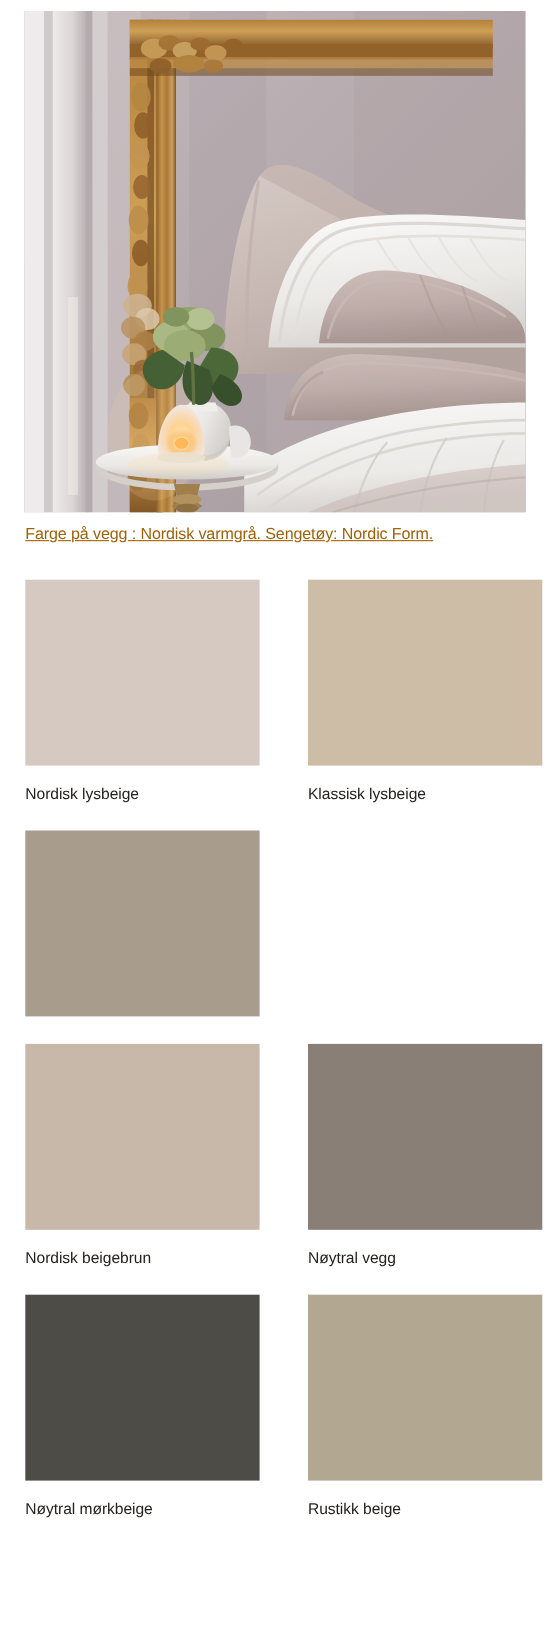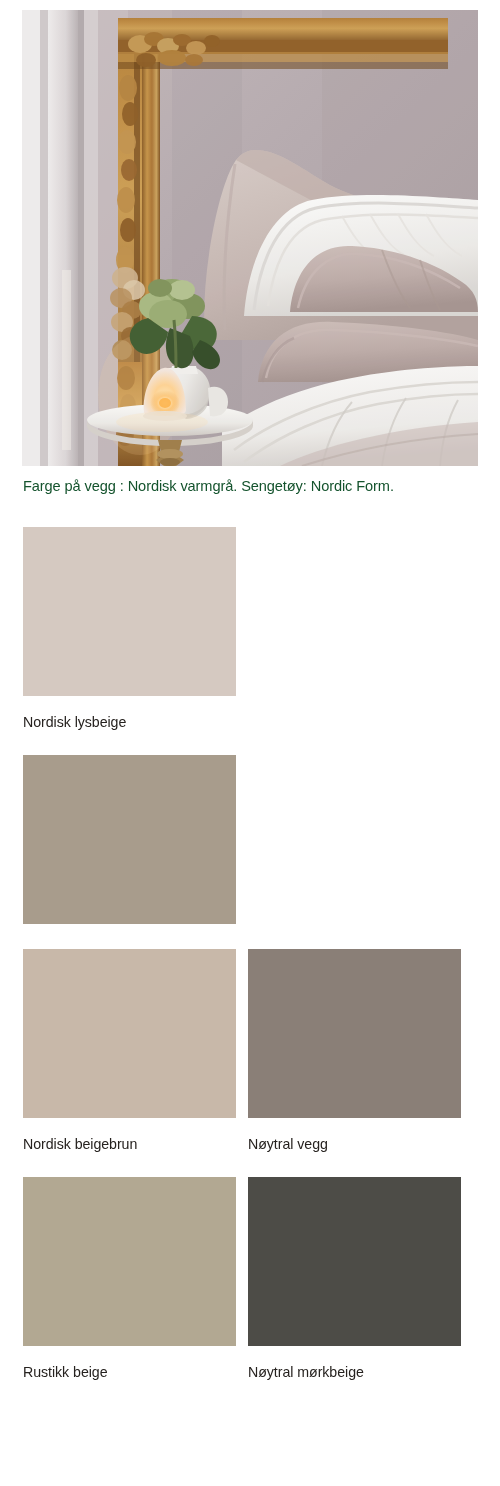--- a/index.html
+++ b/index.html
@@ -30,34 +30,35 @@
 
   
   .caption {
     position: absolute;
     left: 23px;
     top: 477px;
     width: 460px;
     font-size: 14.6px;
     letter-spacing: -0.1px;
     line-height: 1.35;
-    color: #14532d;
+    color: #a16207;
     white-space: nowrap;
+    text-decoration: underline;
   }
 
   
   .swatch-grid {
     position: absolute;
     left: 23px;
     top: 527px;
     width: 455px;
   }
   .swatch-row {
     display: flex;
-    gap: 12px;
+    gap: 44px;
     margin-bottom: 25px;
   }
   .swatch-cell {
     width: 213px;
   }
   .swatch-chip {
     width: 213px;
     height: 169px;
     display: block;
   }
@@ -309,20 +310,24 @@
 
 <div class="caption">Farge på vegg : Nordisk varmgrå. Sengetøy: Nordic Form.</div>
 
 <div class="swatch-grid">
 
   <div class="swatch-row">
     <div class="swatch-cell">
       <span class="swatch-chip" style="background-color: rgb(213, 201, 193);"></span>
       <div class="swatch-label">Nordisk lysbeige</div>
     </div>
+    <div class="swatch-cell">
+      <span class="swatch-chip" style="background-color: rgb(205, 188, 166);"></span>
+      <div class="swatch-label">Klassisk lysbeige</div>
+    </div>
   </div>
 
   <div class="swatch-row">
     <div class="swatch-cell">
       <span class="swatch-chip" style="background-color: rgb(168, 156, 140);"></span>
     </div>
   </div>
 
   <div class="swatch-row">
     <div class="swatch-cell">
@@ -330,22 +335,22 @@
       <div class="swatch-label">Nordisk beigebrun</div>
     </div>
     <div class="swatch-cell">
       <span class="swatch-chip" style="background-color: rgb(138, 127, 119);"></span>
       <div class="swatch-label">Nøytral vegg</div>
     </div>
   </div>
 
   <div class="swatch-row">
     <div class="swatch-cell">
+      <span class="swatch-chip" style="background-color: rgb(77, 76, 71);"></span>
+      <div class="swatch-label">Nøytral mørkbeige</div>
+    </div>
+    <div class="swatch-cell">
       <span class="swatch-chip" style="background-color: rgb(178, 168, 146);"></span>
       <div class="swatch-label">Rustikk beige</div>
     </div>
-    <div class="swatch-cell">
-      <span class="swatch-chip" style="background-color: rgb(77, 76, 71);"></span>
-      <div class="swatch-label">Nøytral mørkbeige</div>
-    </div>
   </div>
 
 </div>
 
 </body></html>

